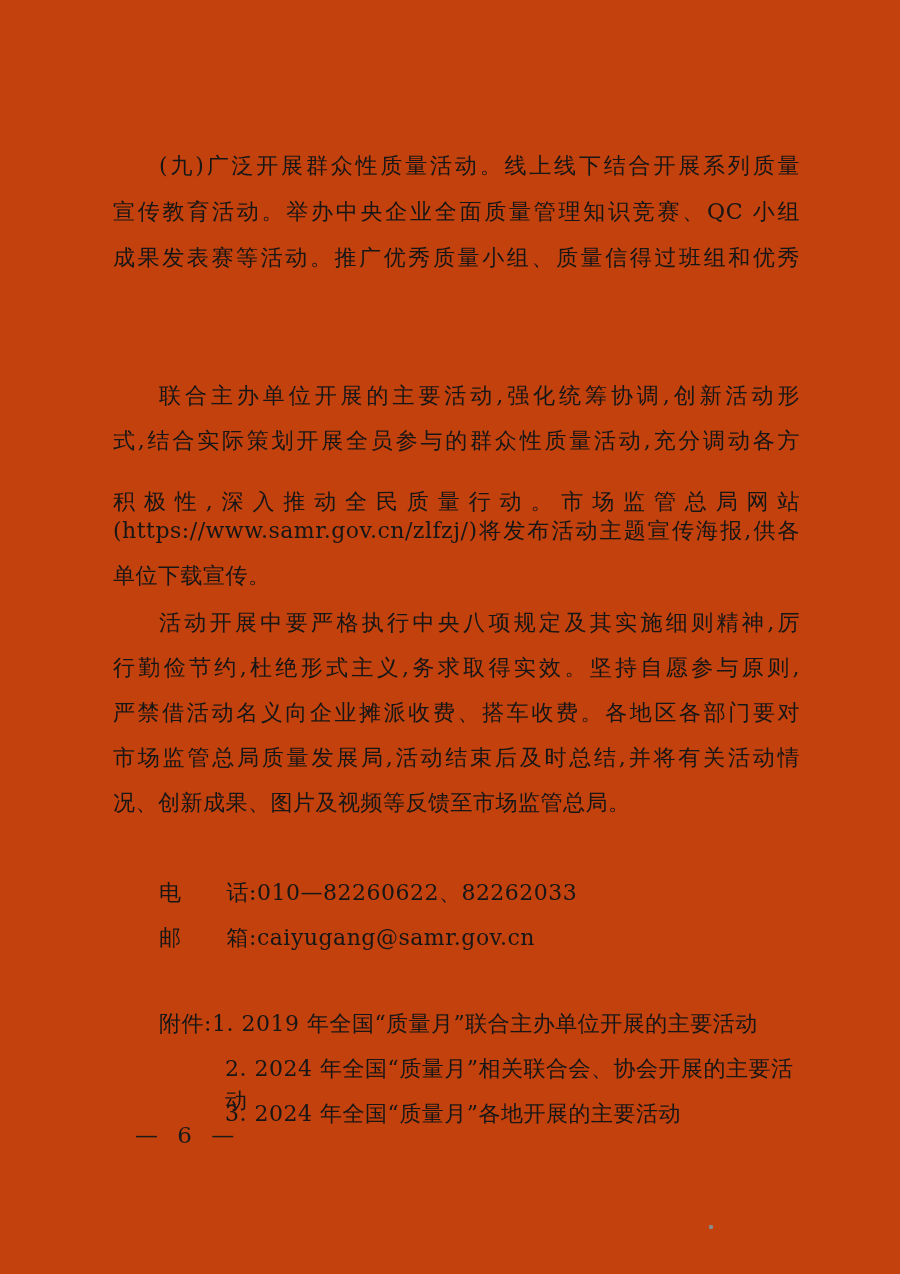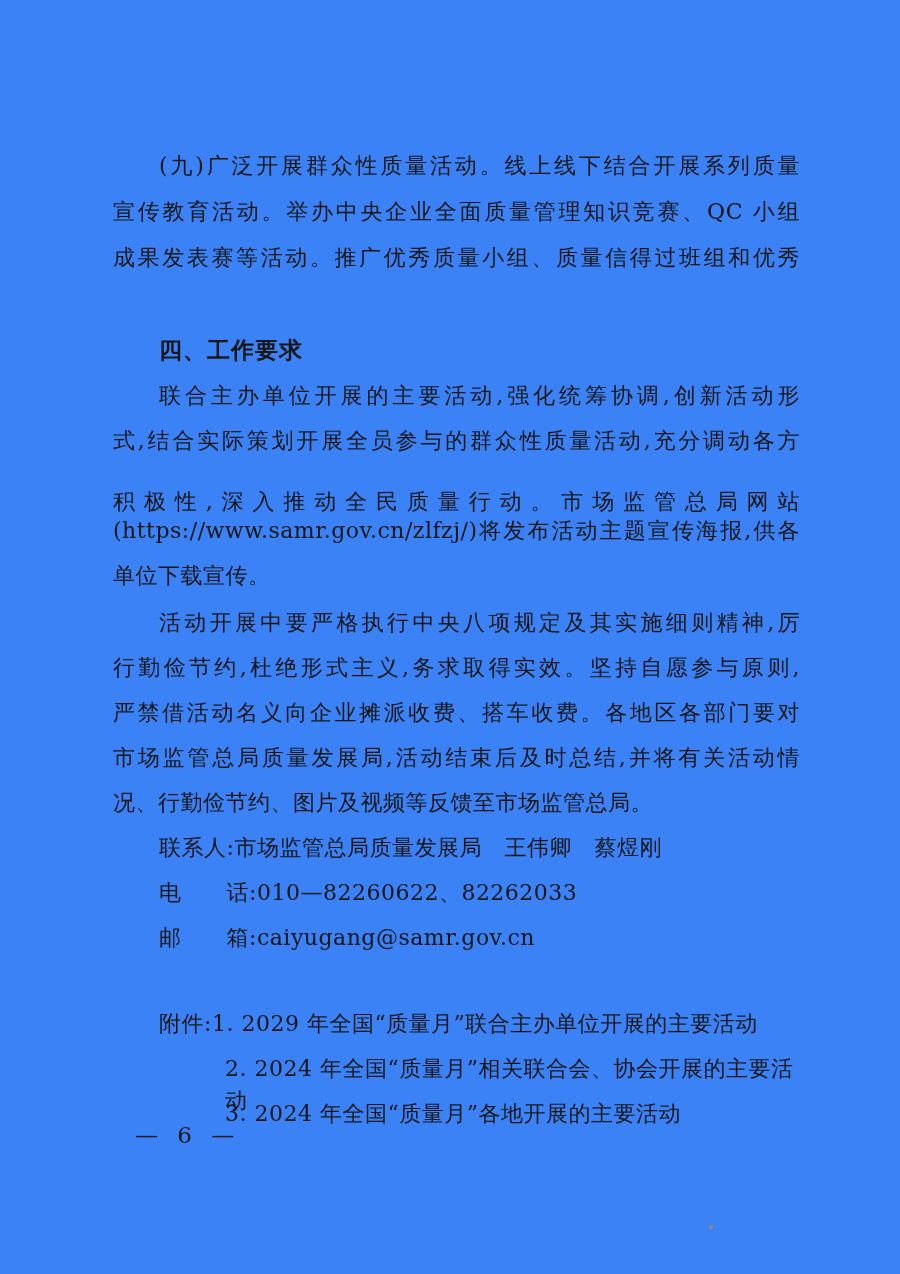--- a/index.html
+++ b/index.html
@@ -5,21 +5,21 @@
   html, body {
     margin: 0;
     padding: 0;
     background: #e8e8e8;
   }
   .page {
     position: relative;
     width: 900px;
     height: 1274px;
     margin: 0 auto;
-    background: #3b82f6;
+    background: #c2410c;
     overflow: hidden;
     font-family: "DejaVu Serif", "Liberation Serif", serif;
     color: #161616;
   }
   .line {
     position: absolute;
     left: 113px;
     width: 687px;
     font-size: 22px;
     line-height: 32px;
@@ -67,39 +67,37 @@
 </style>
 </head>
 <body>
 
 <div class="page">
 
   <div class="line fill indent" style="top:150px">(九)广泛开展群众性质量活动。线上线下结合开展系列质量</div>
   <div class="line fill" style="top:196px">宣传教育活动。举办中央企业全面质量管理知识竞赛、QC 小组</div>
   <div class="line fill" style="top:242px">成果发表赛等活动。推广优秀质量小组、质量信得过班组和优秀</div>
 
-  <div class="line heading indent" style="top:334px">四、工作要求</div>
 
   <div class="line fill indent" style="top:380px">联合主办单位开展的主要活动,强化统筹协调,创新活动形</div>
   <div class="line fill" style="top:425px">式,结合实际策划开展全员参与的群众性质量活动,充分调动各方</div>
   <div class="line fill" style="top:486px">积极性,深入推动全民质量行动。市场监管总局网站</div>
   <div class="line fill" style="top:515px">(https://www.samr.gov.cn/zlfzj/)将发布活动主题宣传海报,供各</div>
   <div class="line" style="top:560px">单位下载宣传。</div>
 
   <div class="line fill indent" style="top:607px">活动开展中要严格执行中央八项规定及其实施细则精神,厉</div>
   <div class="line fill" style="top:652px">行勤俭节约,杜绝形式主义,务求取得实效。坚持自愿参与原则,</div>
   <div class="line fill" style="top:697px">严禁借活动名义向企业摊派收费、搭车收费。各地区各部门要对</div>
   <div class="line fill" style="top:742px">市场监管总局质量发展局,活动结束后及时总结,并将有关活动情</div>
-  <div class="line" style="top:787px">况、行勤俭节约、图片及视频等反馈至市场监管总局。</div>
+  <div class="line" style="top:787px">况、创新成果、图片及视频等反馈至市场监管总局。</div>
 
-  <div class="line indent" style="top:832px">联系人:市场监管总局质量发展局　王伟卿　蔡煜刚</div>
   <div class="line indent" style="top:877px">电　　话:010—82260622、82262033</div>
   <div class="line indent" style="top:922px">邮　　箱:caiyugang@samr.gov.cn</div>
 
-  <div class="line indent" style="top:1008px">附件:1. 2029 年全国“质量月”联合主办单位开展的主要活动</div>
+  <div class="line indent" style="top:1008px">附件:1. 2019 年全国“质量月”联合主办单位开展的主要活动</div>
   <div class="line sub" style="top:1053px">2. 2024 年全国“质量月”相关联合会、协会开展的主要活动</div>
   <div class="line sub" style="top:1098px">3. 2024 年全国“质量月”各地开展的主要活动</div>
 
   <div class="pageno">— 6 —</div>
 
   <div class="speck"></div>
 
 </div>
 
 </body></html>

